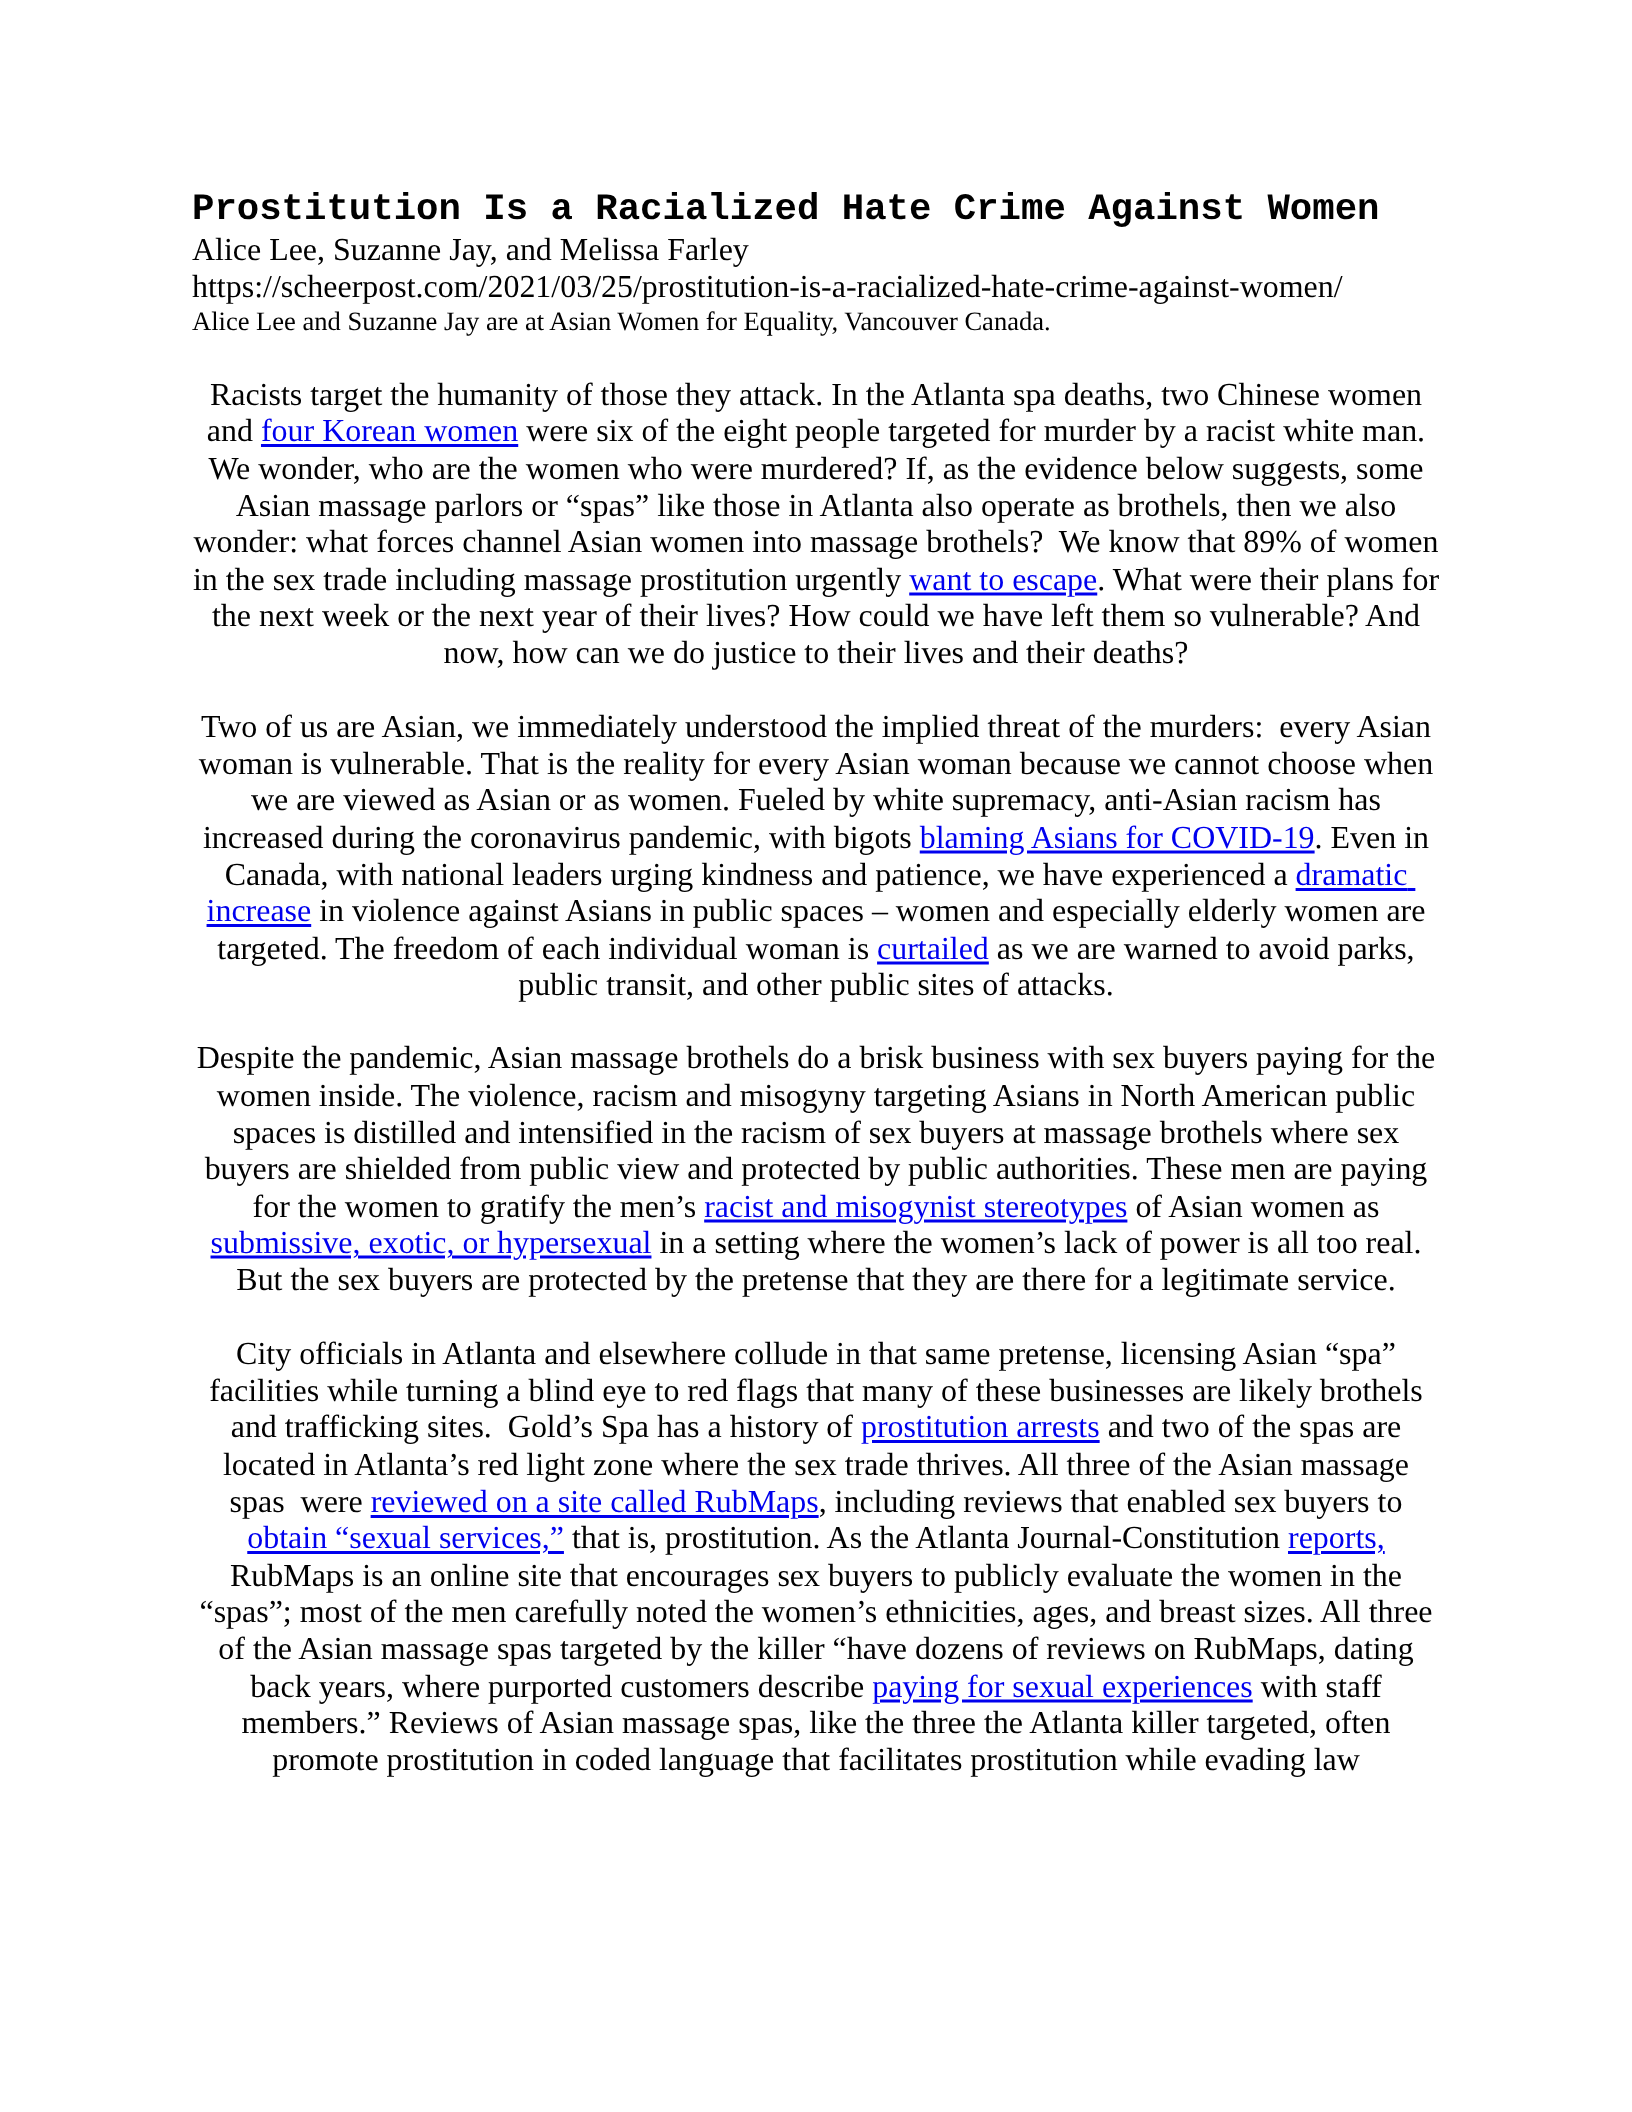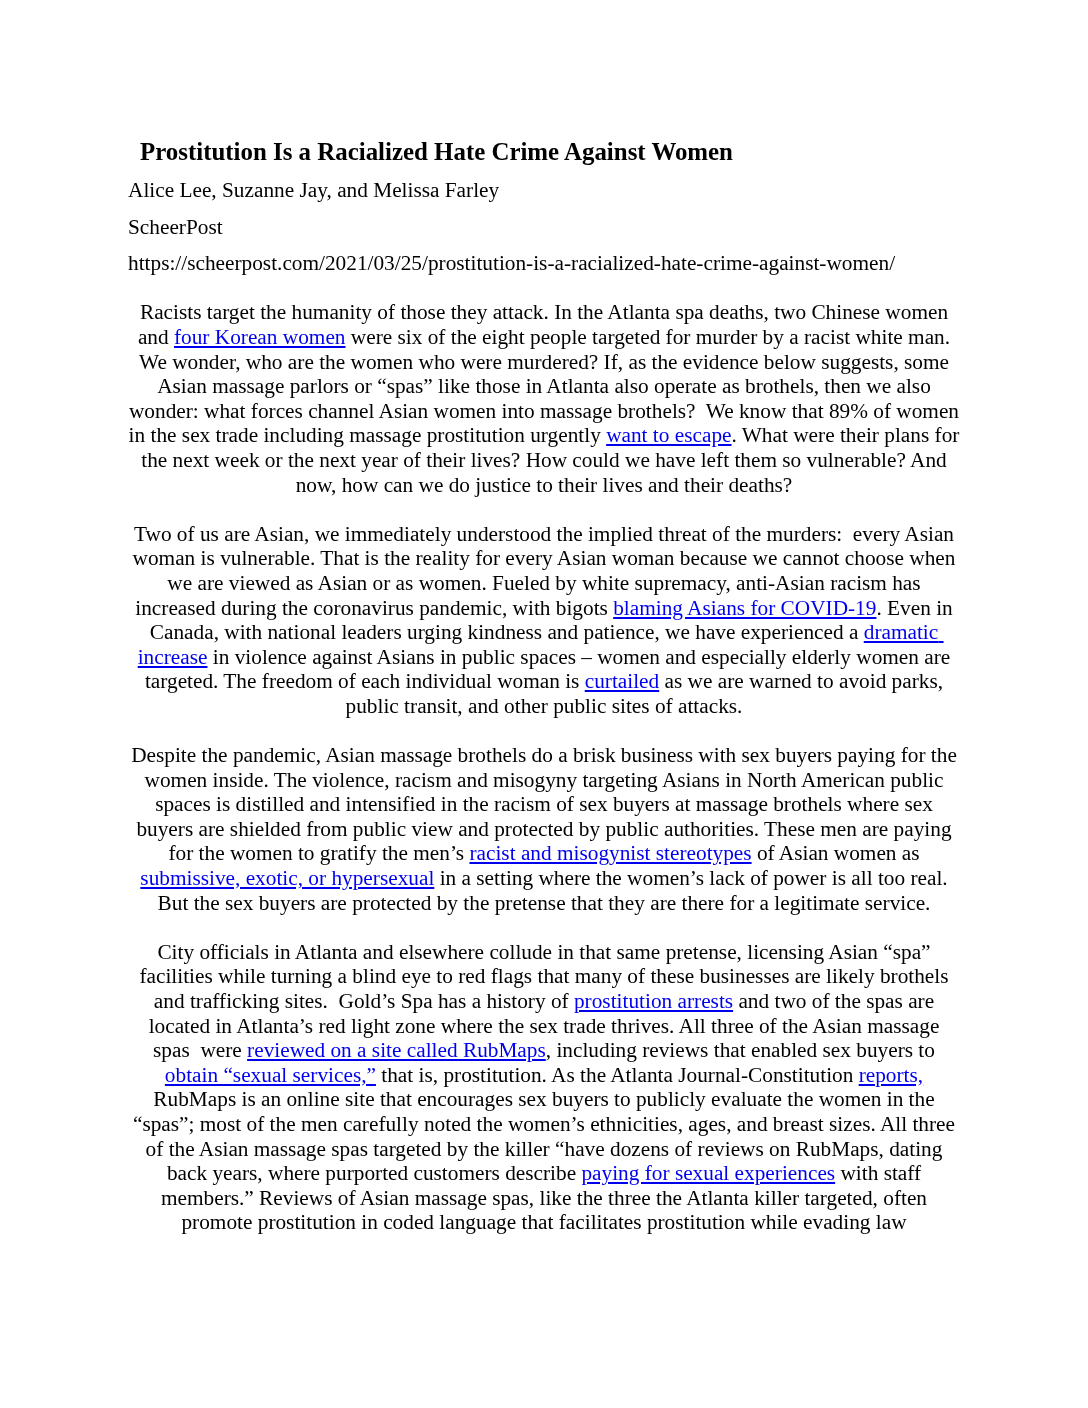--- a/index.html
+++ b/index.html
@@ -15,28 +15,28 @@
     box-sizing: border-box;
     padding: 126px 128px 0 128px;
     font-family: "Liberation Serif", "DejaVu Serif", serif;
     color: #000000;
     overflow: hidden;
   }
   .article-title {
     font-size: 24.9px;
     line-height: 28px;
     font-weight: bold;
-    margin: 12px;
+    margin: 0;
     white-space: pre-wrap;
+    font-family: Liberation Mono, monospace;
   }
   .meta-line {
     font-size: 21.3px;
     line-height: 24.6px;
     white-space: pre-wrap;
-    margin-top: 12px;
   }
   .affiliation-line {
     font-size: 17.7px;
     line-height: 23px;
     white-space: pre-wrap;
   }
   .article-body {
     display: block;
   }
   .para {
@@ -52,22 +52,22 @@
     cursor: pointer;
   }
 </style>
 </head>
 <body>
 
 <div class="page">
   <header>
     <h1 class="article-title">Prostitution Is a Racialized Hate Crime Against Women</h1>
     <div class="meta-line">Alice Lee, Suzanne Jay, and Melissa Farley</div>
-    <div class="meta-line">ScheerPost</div>
     <div class="meta-line">https://scheerpost.com/2021/03/25/prostitution-is-a-racialized-hate-crime-against-women/</div>
+    <div class="affiliation-line">Alice Lee and Suzanne Jay are at Asian Women for Equality, Vancouver Canada.</div>
   </header>
 
   <main class="article-body" id="article-body">
       <p class="para"><span>Racists target the humanity of those they attack. In the Atlanta spa deaths, two Chinese women and </span><a href="#" style="color: rgb(0, 0, 238);">four Korean women</a><span> were six of the eight people targeted for murder by a racist white man. We wonder, who are the women who were murdered? If, as the evidence below suggests, some Asian massage parlors or “spas” like those in Atlanta also operate as brothels, then we also wonder: what forces channel Asian women into massage brothels?  We know that 89% of women in the sex trade including massage prostitution urgently </span><a href="#" style="color: rgb(0, 0, 238);">want to escape</a><span>. What were their plans for the next week or the next year of their lives? How could we have left them so vulnerable? And now, how can we do justice to their lives and their deaths?</span></p>
       <p class="para"><span>Two of us are Asian, we immediately understood the implied threat of the murders:  every Asian woman is vulnerable. That is the reality for every Asian woman because we cannot choose when we are viewed as Asian or as women. Fueled by white supremacy, anti-Asian racism has increased during the coronavirus pandemic, with bigots </span><a href="#" style="color: rgb(0, 0, 238);">blaming Asians for COVID-19</a><span>. Even in Canada, with national leaders urging kindness and patience, we have experienced a </span><a href="#" style="color: rgb(0, 0, 238);">dramatic increase</a><span> in violence against Asians in public spaces – women and especially elderly women are targeted. The freedom of each individual woman is </span><a href="#" style="color: rgb(0, 0, 238);">curtailed</a><span> as we are warned to avoid parks, public transit, and other public sites of attacks.</span></p>
       <p class="para"><span>Despite the pandemic, Asian massage brothels do a brisk business with sex buyers paying for the women inside. The violence, racism and misogyny targeting Asians in North American public spaces is distilled and intensified in the racism of sex buyers at massage brothels where sex buyers are shielded from public view and protected by public authorities. These men are paying for the women to gratify the men’s </span><a href="#" style="color: rgb(0, 0, 238);">racist and misogynist stereotypes</a><span> of Asian women as </span><a href="#" style="color: rgb(0, 0, 238);">submissive, exotic, or hypersexual</a><span> in a setting where the women’s lack of power is all too real. But the sex buyers are protected by the pretense that they are there for a legitimate service.</span></p>
       <p class="para"><span>City officials in Atlanta and elsewhere collude in that same pretense, licensing Asian “spa” facilities while turning a blind eye to red flags that many of these businesses are likely brothels and trafficking sites.  Gold’s Spa has a history of </span><a href="#" style="color: rgb(0, 0, 238);">prostitution arrests</a><span> and two of the spas are located in Atlanta’s red light zone where the sex trade thrives. All three of the Asian massage spas  were </span><a href="#" style="color: rgb(0, 0, 238);">reviewed on a site called RubMaps</a><span>, including reviews that enabled sex buyers to </span><a href="#" style="color: rgb(0, 0, 238);">obtain “sexual services,”</a><span> that is, prostitution. As the Atlanta Journal-Constitution </span><a href="#" style="color: rgb(0, 0, 238);">reports,</a><span> RubMaps is an online site that encourages sex buyers to publicly evaluate the women in the “spas”; most of the men carefully noted the women’s ethnicities, ages, and breast sizes. All three of the Asian massage spas targeted by the killer “have dozens of reviews on RubMaps, dating back years, where purported customers describe </span><a href="#" style="color: rgb(0, 0, 238);">paying for sexual experiences</a><span> with staff members.” Reviews of Asian massage spas, like the three the Atlanta killer targeted, often promote prostitution in coded language that facilitates prostitution while evading law</span></p>
     </main>
 </div>
 

